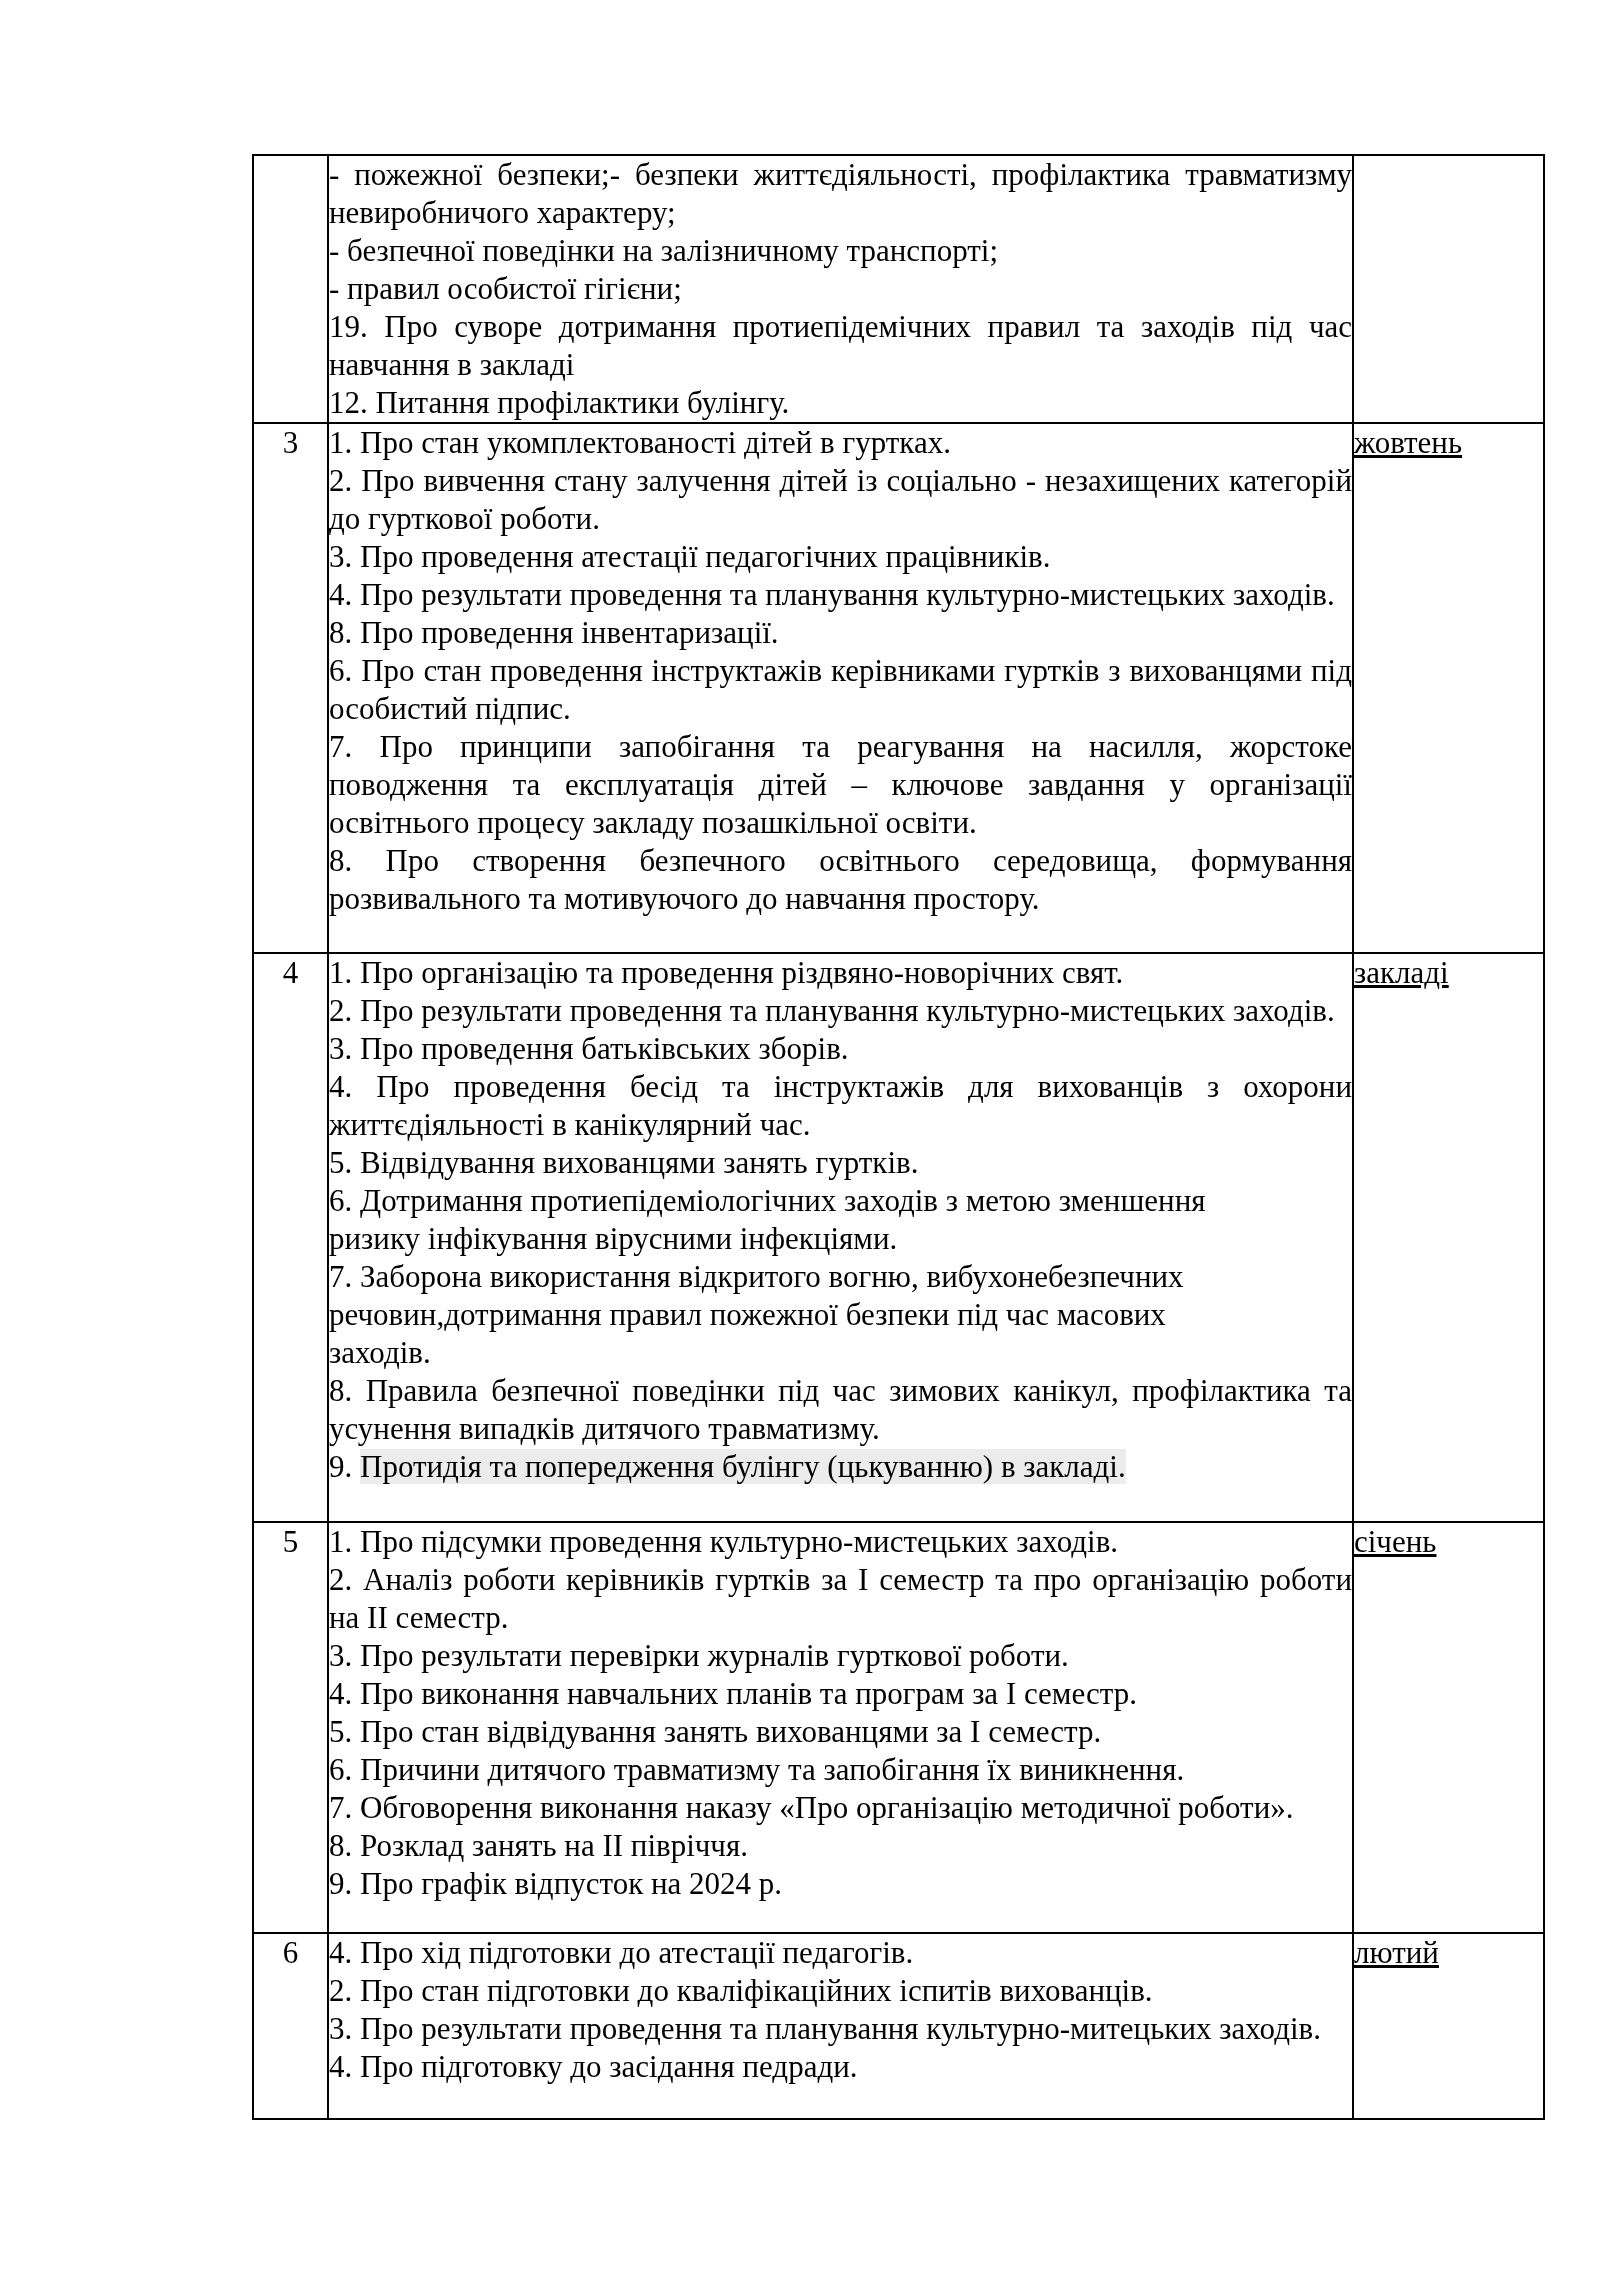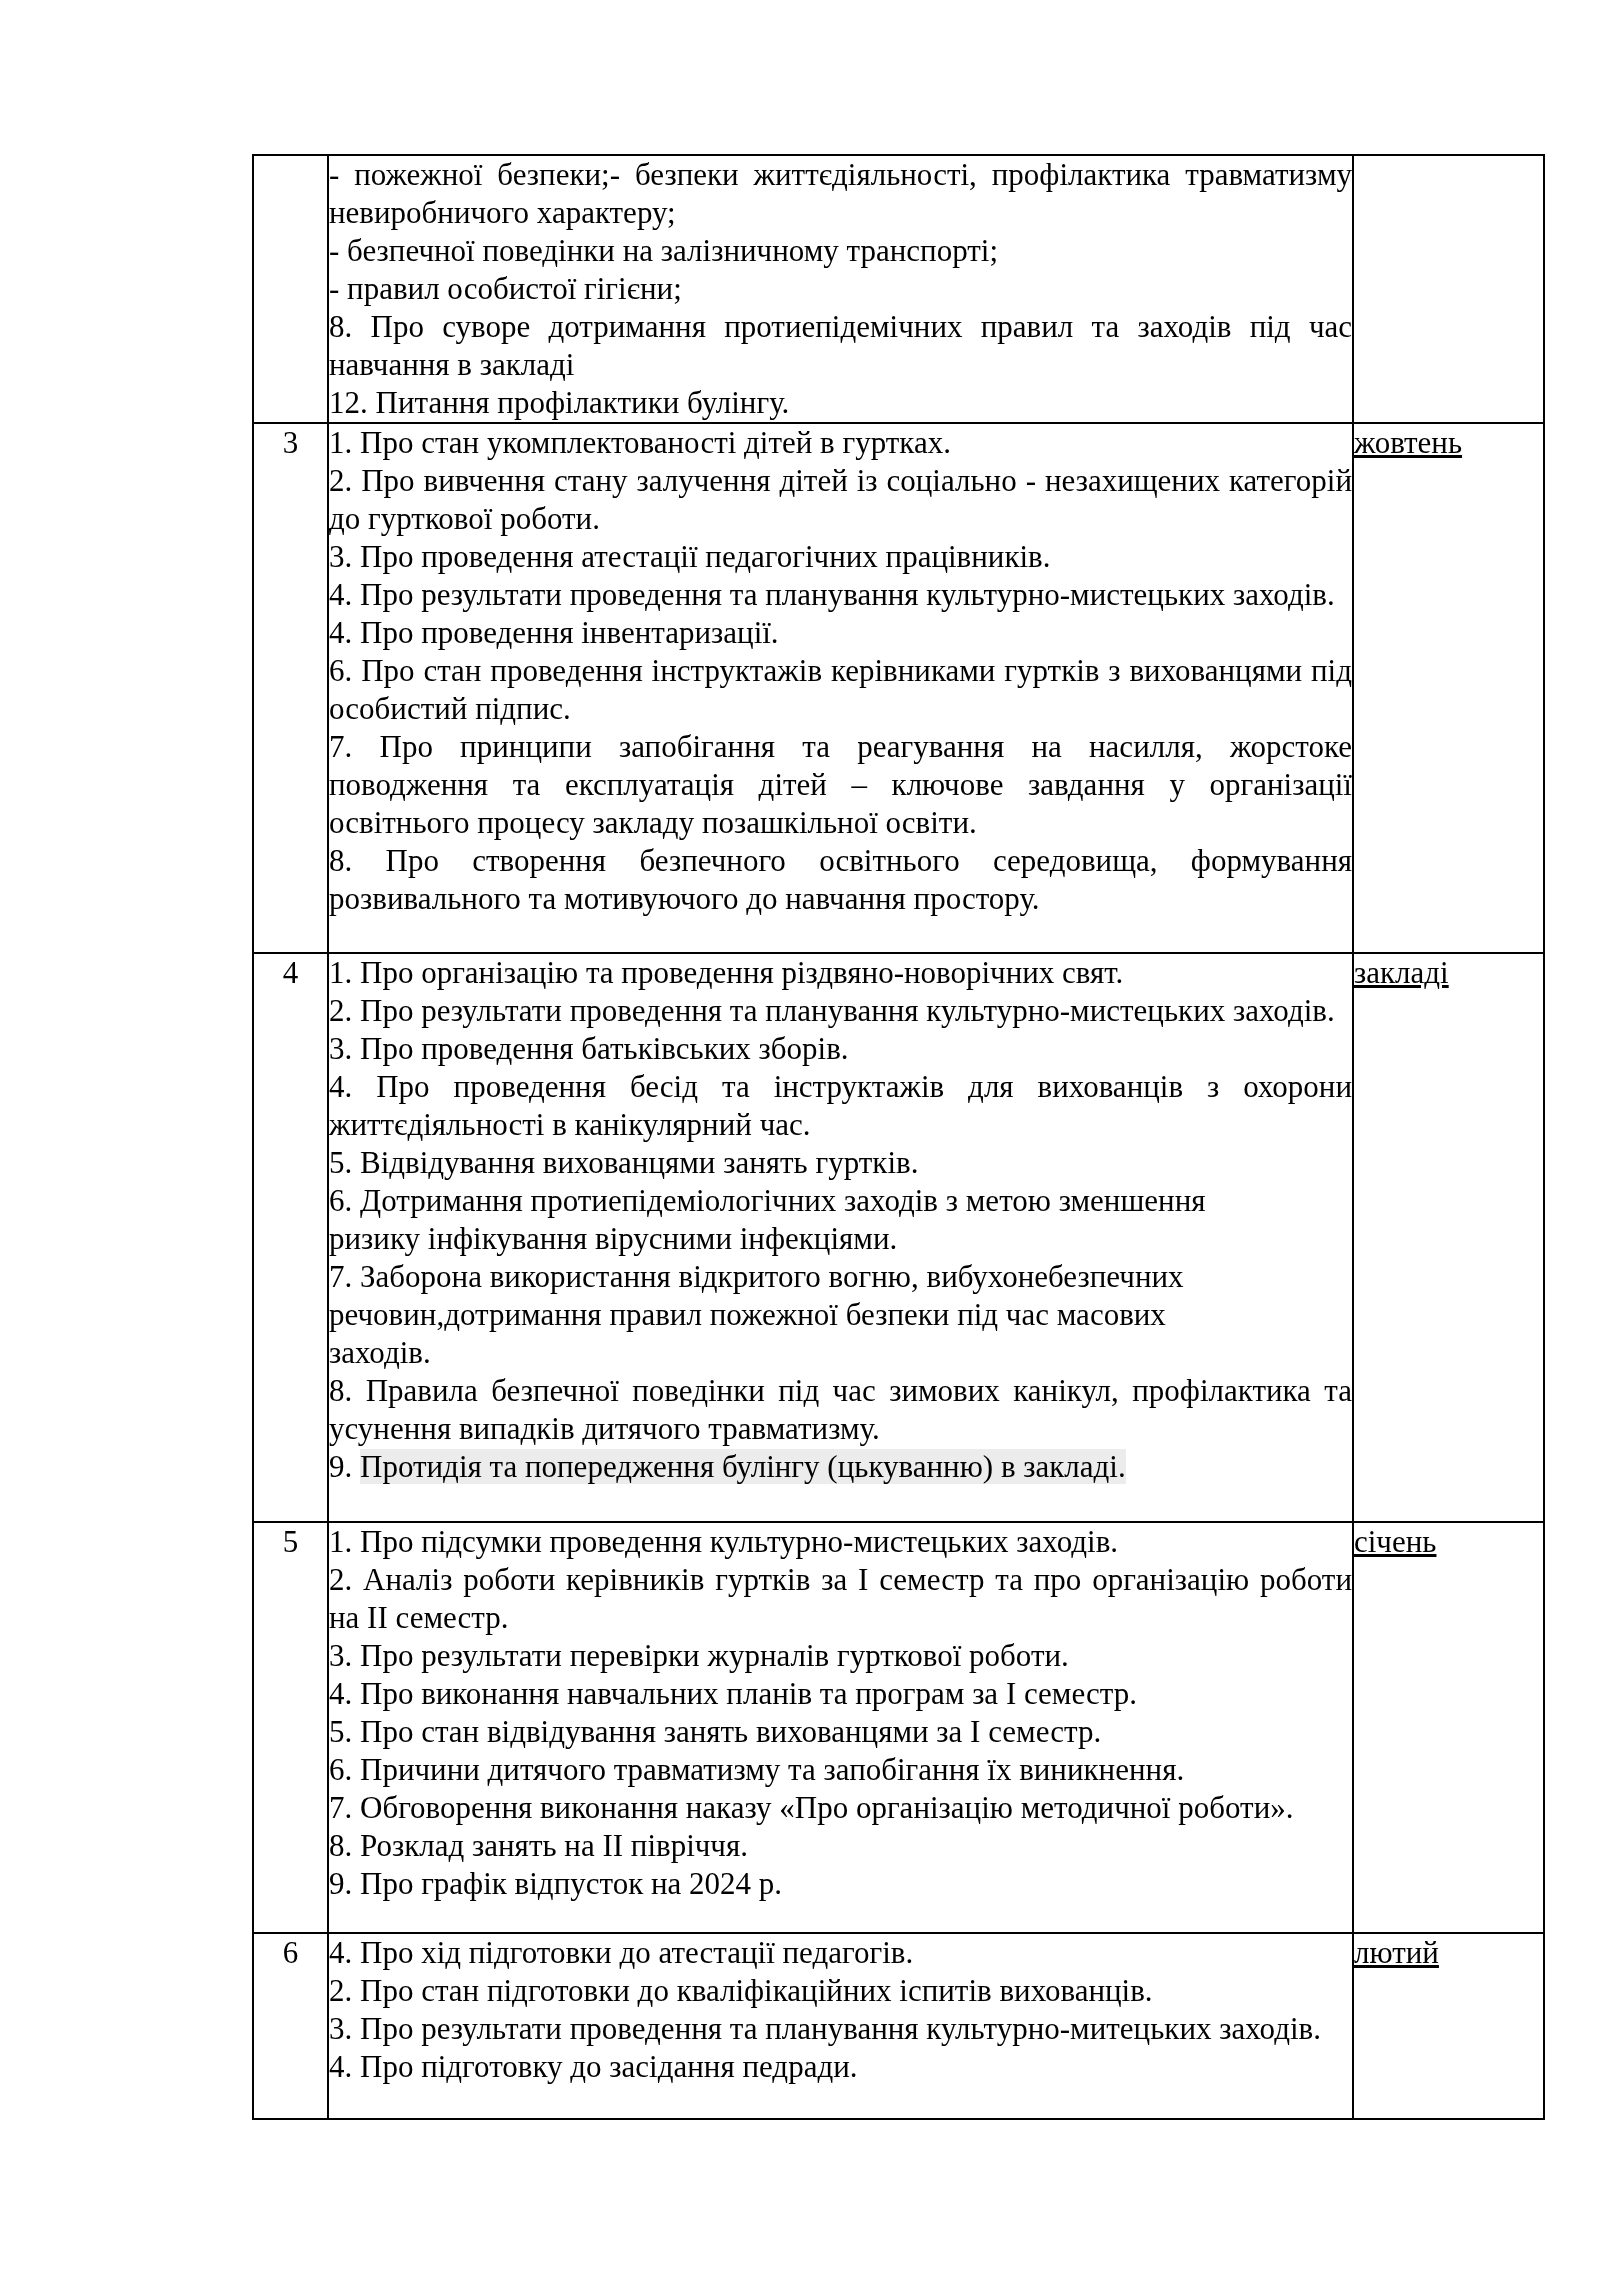--- a/index.html
+++ b/index.html
@@ -77,35 +77,35 @@
       <col class="c-month">
     </colgroup>
     <tbody>
         <tr>
     <td class="num-cell"></td>
     <td class="items-cell">
       <div>
               <p class="item">- пожежної безпеки;- безпеки життєдіяльності, профілактика травматизму невиробничого характеру;</p>
               <p class="item">- безпечної поведінки на залізничному транспорті;</p>
               <p class="item">- правил особистої гігієни;</p>
-              <p class="item">8. Про суворе дотримання протиепідемічних правил та заходів під час навчання в закладі</p>
+              <p class="item">19. Про суворе дотримання протиепідемічних правил та заходів під час навчання в закладі</p>
               <p class="item">12. Питання профілактики булінгу.</p>
             </div>
     </td>
     <td class="month-cell"></td>
   </tr>
         <tr>
     <td class="num-cell">3</td>
     <td class="items-cell">
       <div>
               <p class="item">1. Про стан укомплектованості дітей в гуртках.</p>
               <p class="item">2. Про вивчення стану залучення дітей із соціально - незахищених категорій до гурткової роботи.</p>
               <p class="item">3. Про проведення атестації педагогічних працівників.</p>
               <p class="item">4. Про результати проведення та планування культурно-мистецьких заходів.</p>
-              <p class="item">4. Про проведення інвентаризації.</p>
+              <p class="item">8. Про проведення інвентаризації.</p>
               <p class="item">6. Про стан проведення інструктажів керівниками гуртків з вихованцями під особистий підпис.</p>
               <p class="item">7. Про принципи запобігання та реагування на насилля, жорстоке поводження та експлуатація дітей – ключове завдання у організації освітнього процесу закладу позашкільної освіти.</p>
               <p class="item">8. Про створення безпечного освітнього середовища, формування розвивального та мотивуючого до навчання простору.</p>
             </div>
     </td>
     <td class="month-cell">жовтень</td>
   </tr>
         <tr>
     <td class="num-cell">4</td>
     <td class="items-cell">

